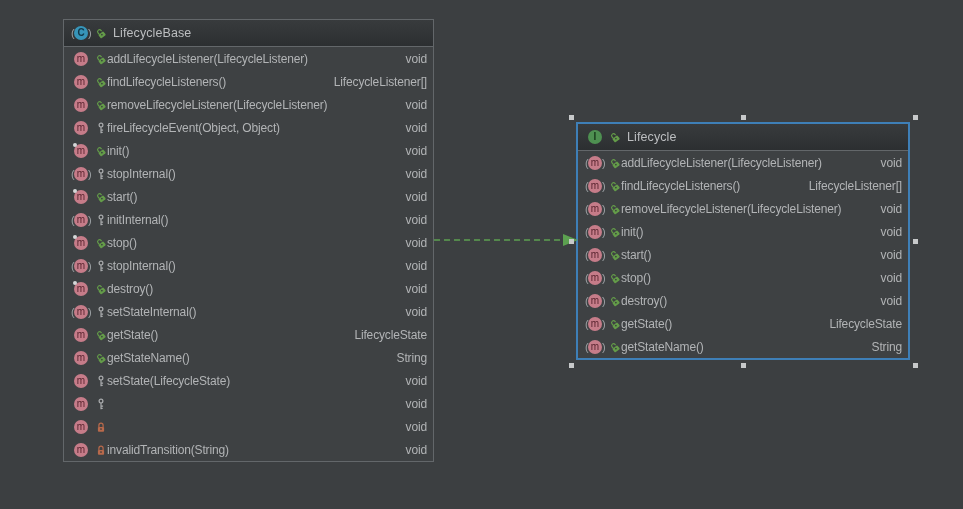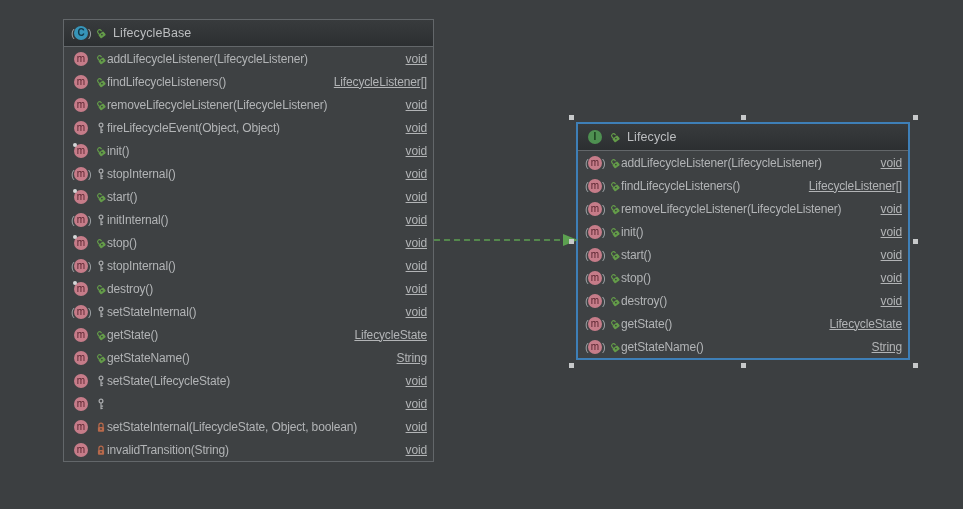--- a/index.html
+++ b/index.html
@@ -16,21 +16,21 @@
   .node-header{display:flex;align-items:center;height:26px;padding:0 6px 0 7px;
         background:linear-gradient(var(--header-top,#383B3D),var(--header-bottom,#2C2F31));
         border-bottom:1px solid var(--node-border,#63676A);}
   .title{color:var(--title-text,#BCBEC0);font-size:12.5px;margin-left:6px;letter-spacing:.1px;}
 
   .rows{display:block;}
   .row{display:flex;align-items:center;height:23px;padding:0 6px 0 7px;}
   .mname{color:var(--text,#B2B4B6);font-size:12px;white-space:nowrap;
          overflow:hidden;letter-spacing:-0.15px;}
   .mret{color:var(--text,#B2B4B6);font-size:12px;margin-left:auto;padding-left:8px;
-        white-space:nowrap;letter-spacing:-0.15px;text-decoration:underline;}
+        white-space:nowrap;letter-spacing:-0.15px;}
 
   .mico{position:relative;width:20px;min-width:20px;display:inline-flex;align-items:center;
         justify-content:center;}
   .circ{position:relative;width:14px;height:14px;border-radius:50%;display:inline-flex;
         align-items:center;justify-content:center;font-size:10px;font-weight:600;line-height:14px;}
   .method-circ{background:var(--method-bg,#C67C89);color:var(--method-letter,#59242F);font-weight:500;}
   .class-circ{background:var(--class-bg,#3795B9);color:var(--class-letter,#11384A);}
   .interface-circ{background:var(--interface-bg,#4E9051);color:var(--interface-letter,#17391A);}
   .paren{color:var(--abstract-paren,#9CA1A4);font-size:11px;line-height:14px;width:3px;
          display:inline-block;text-align:center;}
@@ -329,21 +329,20 @@
     <span class="mico">
             <span class="circ method-circ">m</span>
           </span>
     <span class="vico">
             <svg width="12" height="12" viewBox="0 0 12 12">
               <path d="M3.9 6 V4.3 a2.1 2.1 0 0 1 4.2 0 V6" fill="none" stroke="#B8694B" stroke-width="1.2"></path>
               <rect x="2.9" y="5.9" width="6.2" height="4.8" rx="0.9" fill="#B8694B"></rect>
               <circle cx="6" cy="8" r="0.85" fill="#34373A"></circle>
             </svg>
           </span>
-    <span class="mname">setStateInternal(LifecycleState, Object, boolean)</span>
     <span class="mret">void</span>
   </div>
 
   <div class="row">
     <span class="mico">
             <span class="circ method-circ">m</span>
           </span>
     <span class="vico">
             <svg width="12" height="12" viewBox="0 0 12 12">
               <path d="M3.9 6 V4.3 a2.1 2.1 0 0 1 4.2 0 V6" fill="none" stroke="#B8694B" stroke-width="1.2"></path>

